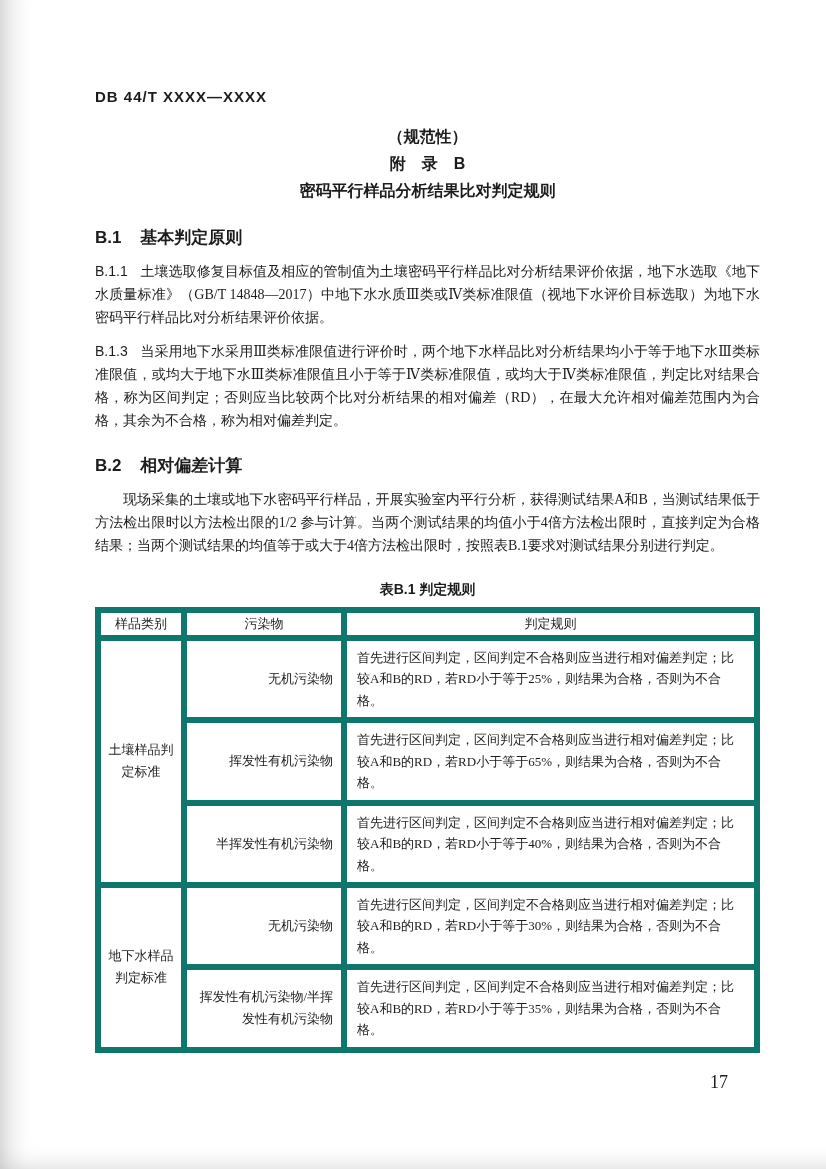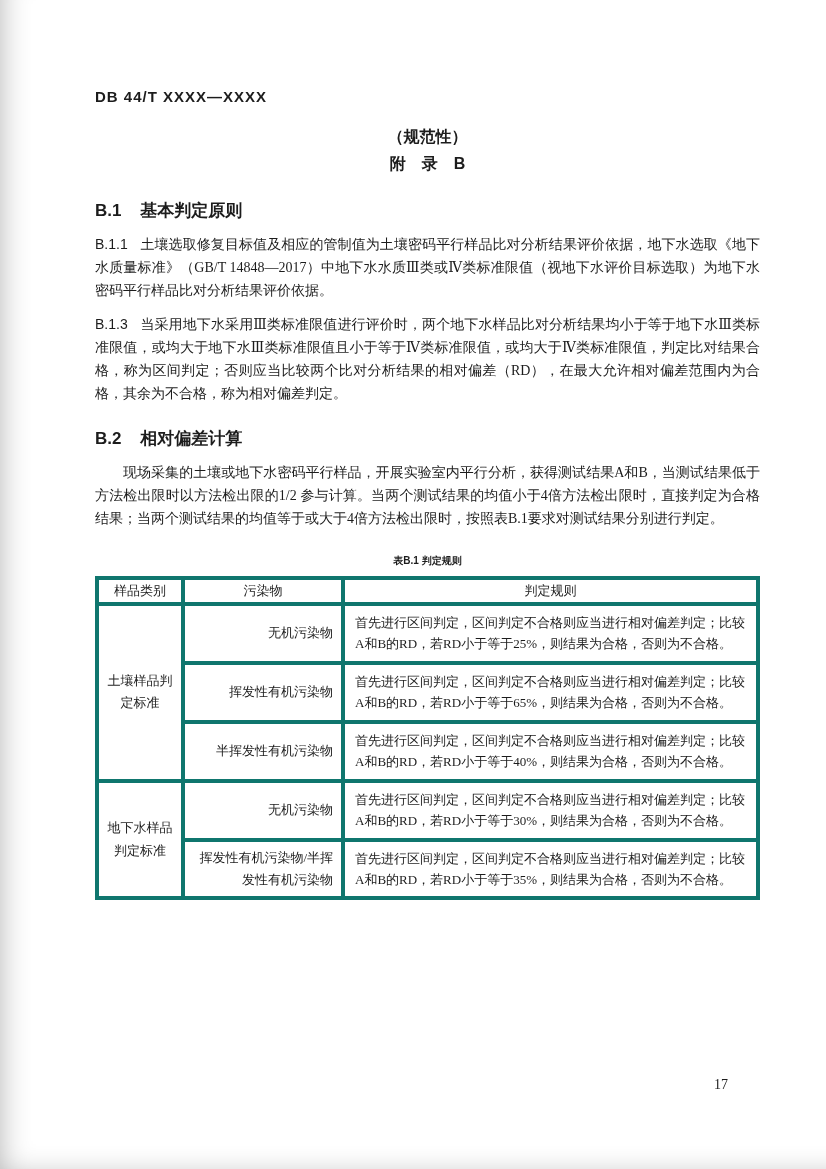--- a/index.html
+++ b/index.html
@@ -54,31 +54,31 @@
     font-family: "Liberation Sans", "DejaVu Sans", sans-serif;
     margin-right: 0.9em;
     white-space: nowrap;
   }
   p.indented { text-indent: 2em; }
 
   .table-caption {
     text-align: center;
     font-family: "Liberation Sans", "DejaVu Sans", sans-serif;
     font-weight: bold;
-    font-size: 10px;
+    font-size: 14px;
     margin: 24px 0 8px 0;
   }
 
   table.rules {
     width: 100%;
     border-collapse: collapse;
     border: 1.5px solid #000;
     font-size: 13px;
   }
-  .rules th, .rules td { border: 4px solid #0f766e; }
+  .rules th, .rules td { border: 6px solid #0f766e; }
   .rules th {
     font-weight: normal;
     text-align: center;
     height: 26px;
     padding: 2px 6px;
   }
   .rules td.cat {
     width: 86px;
     text-align: center;
     vertical-align: middle;
@@ -96,34 +96,35 @@
     text-align: left;
     vertical-align: middle;
     padding: 6px 10px;
     line-height: 1.65;
   }
 
   .page-number {
     position: absolute;
     right: 98px;
     bottom: 76px;
-    font-size: 14px;
+    font-size: 18px;
   }
 </style>
 </head>
 <body>
 
 <div class="page">
   <div class="content">
 
     <div class="doc-number">DB 44/T XXXX—XXXX</div>
 
     <div class="title-block">
       <div class="title-line">（规范性）</div>
       <div class="title-line">附　录　B</div>
+      <div class="title-line">密码平行样品分析结果比对判定规则</div>
     </div>
 
     <div class="section-heading">
       <span>B.1</span><span class="sec-title">基本判定原则</span>
     </div>
 
     <p class="clause">
       <span class="clause-num">B.1.1</span><span>土壤选取修复目标值及相应的管制值为土壤密码平行样品比对分析结果评价依据，地下水选取《地下水质量标准》（GB/T 14848—2017）中地下水水质Ⅲ类或Ⅳ类标准限值（视地下水评价目标选取）为地下水密码平行样品比对分析结果评价依据。</span>
     </p>
 

